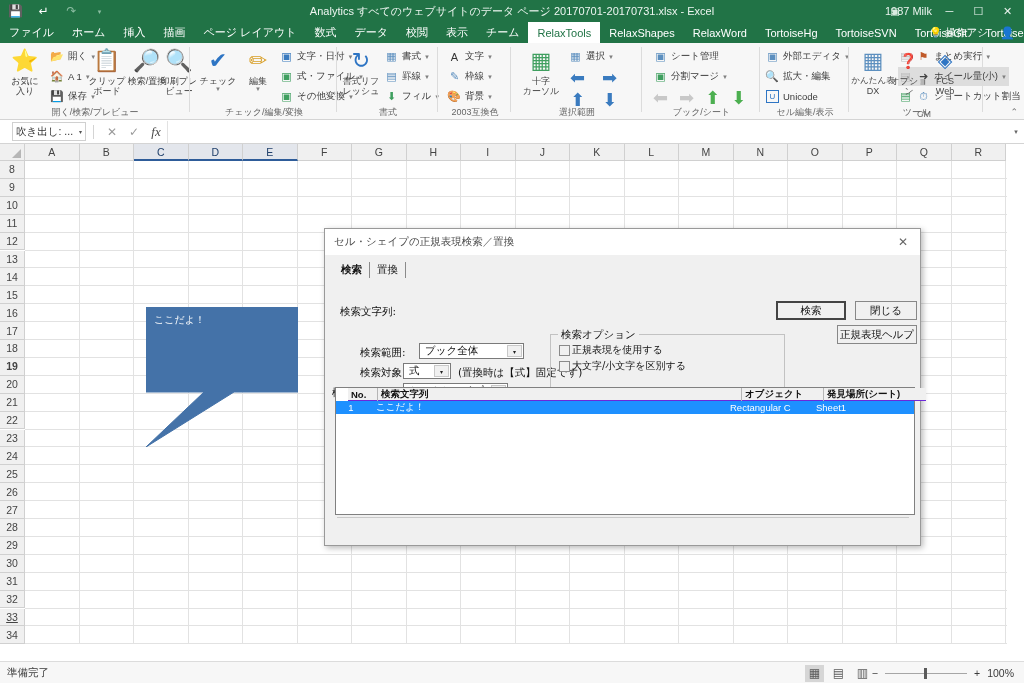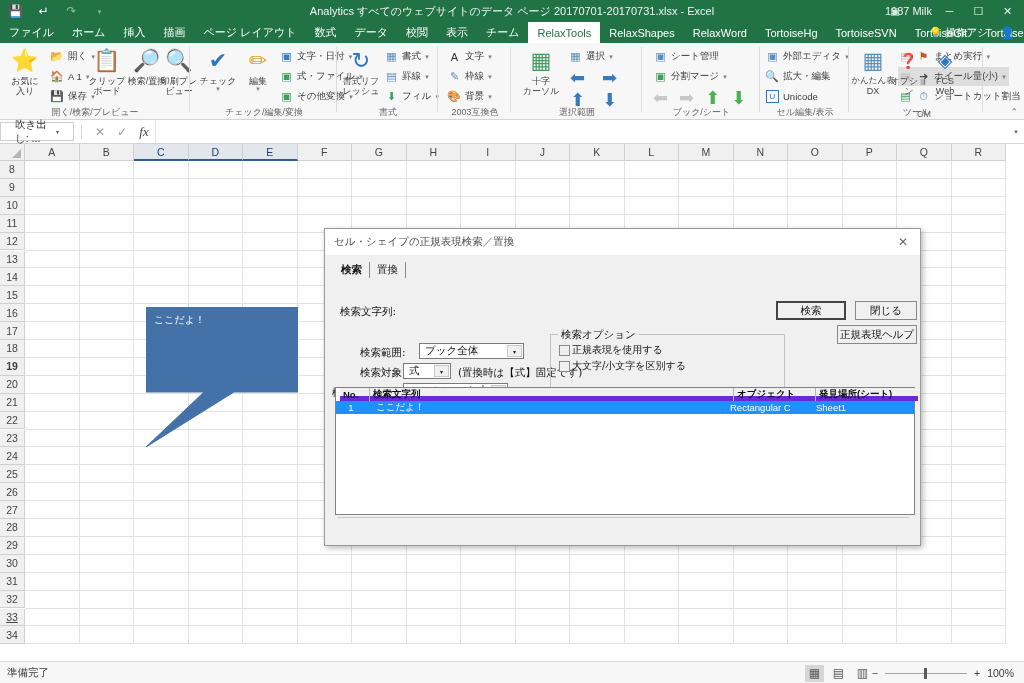--- a/index.html
+++ b/index.html
@@ -80,22 +80,22 @@
   .sq{ display:inline-block; width:13px; height:13px; border:1px solid #9a9a9a; }
 
   .arrowbtn{ position:absolute; font-size:18px; line-height:1; }
 
   
   .fbar{
     position:absolute; left:0; top:120px; width:1024px; height:24px;
     background:#ffffff; border-bottom:1px solid #d4d4d4; display:flex; align-items:center;
   }
   .namebox{
-    margin-left:0; width:74px; height:19px; border:1px solid #d0d0d0; background:#ffffff;
-    display:flex; align-items:center; padding:0 14px; font-size:10.5px; color:#333333;
+    margin-left:12px; width:74px; height:19px; border:1px solid #d0d0d0; background:#ffffff;
+    display:flex; align-items:center; padding:0 3px; font-size:10.5px; color:#333333;
     justify-content:space-between;
   }
   .fsep{ width:1px; height:14px; background:#d4d4d4; margin:0 7px; }
   .fbtn{ width:22px; height:22px; display:flex; align-items:center; justify-content:center;
      color:#9a9a9a; font-size:12px; }
   .fbtn.fx{ font-style:italic; font-family:"Liberation Serif",serif; color:#4a4a4a; font-size:13px; }
   .finput{ flex:1; height:22px; border-left:1px solid #e2e2e2; padding-left:6px;
      display:flex; align-items:center; font-size:11px; color:#222222; }
   .fdrop{ width:16px; height:22px; display:flex; align-items:center; justify-content:center;
      color:#666666; font-size:7px; }
@@ -202,22 +202,22 @@
     font-size:10.5px; color:#111111;
   }
   .chk{ position:absolute; display:flex; align-items:center; gap:2px; font-size:10px; color:#111111;
      white-space:nowrap; }
   .chkbox{ width:11px; height:11px; border:1px solid #8a8a8a; background:#f0f0f0; }
 
   .listbox{
     position:absolute; left:335px; top:387px; width:580px; height:128px;
     background:#ffffff; border:1px solid #808080;
   }
-  .lhead{ position:absolute; left:4px; top:0; width:578px; height:13px; background:#f0f0f0;
-     border-bottom:5px solid #6d28d9; display:flex; }
+  .lhead{ position:absolute; left:12px; top:0; width:578px; height:13px; background:#f0f0f0;
+     border-bottom:1px solid #6d28d9; display:flex; }
   .lhead div{ height:13px; display:flex; align-items:center; padding-left:3px;
      border-right:1px solid #b5b5b5; font-size:9.5px; color:#111111; font-weight:bold; }
   .lrow{ position:absolute; left:0; top:13px; width:578px; height:13px; background:#1e90ff; display:flex; }
   .lrow div{ height:13px; display:flex; align-items:center; font-size:9.5px; color:#ffffff; }
   .dlg-sep{ position:absolute; left:12px; top:524px; width:572px; height:1px; background:#c9c9c9; }
 </style>
 </head>
 <body>
 
 <div class="titlebar">

